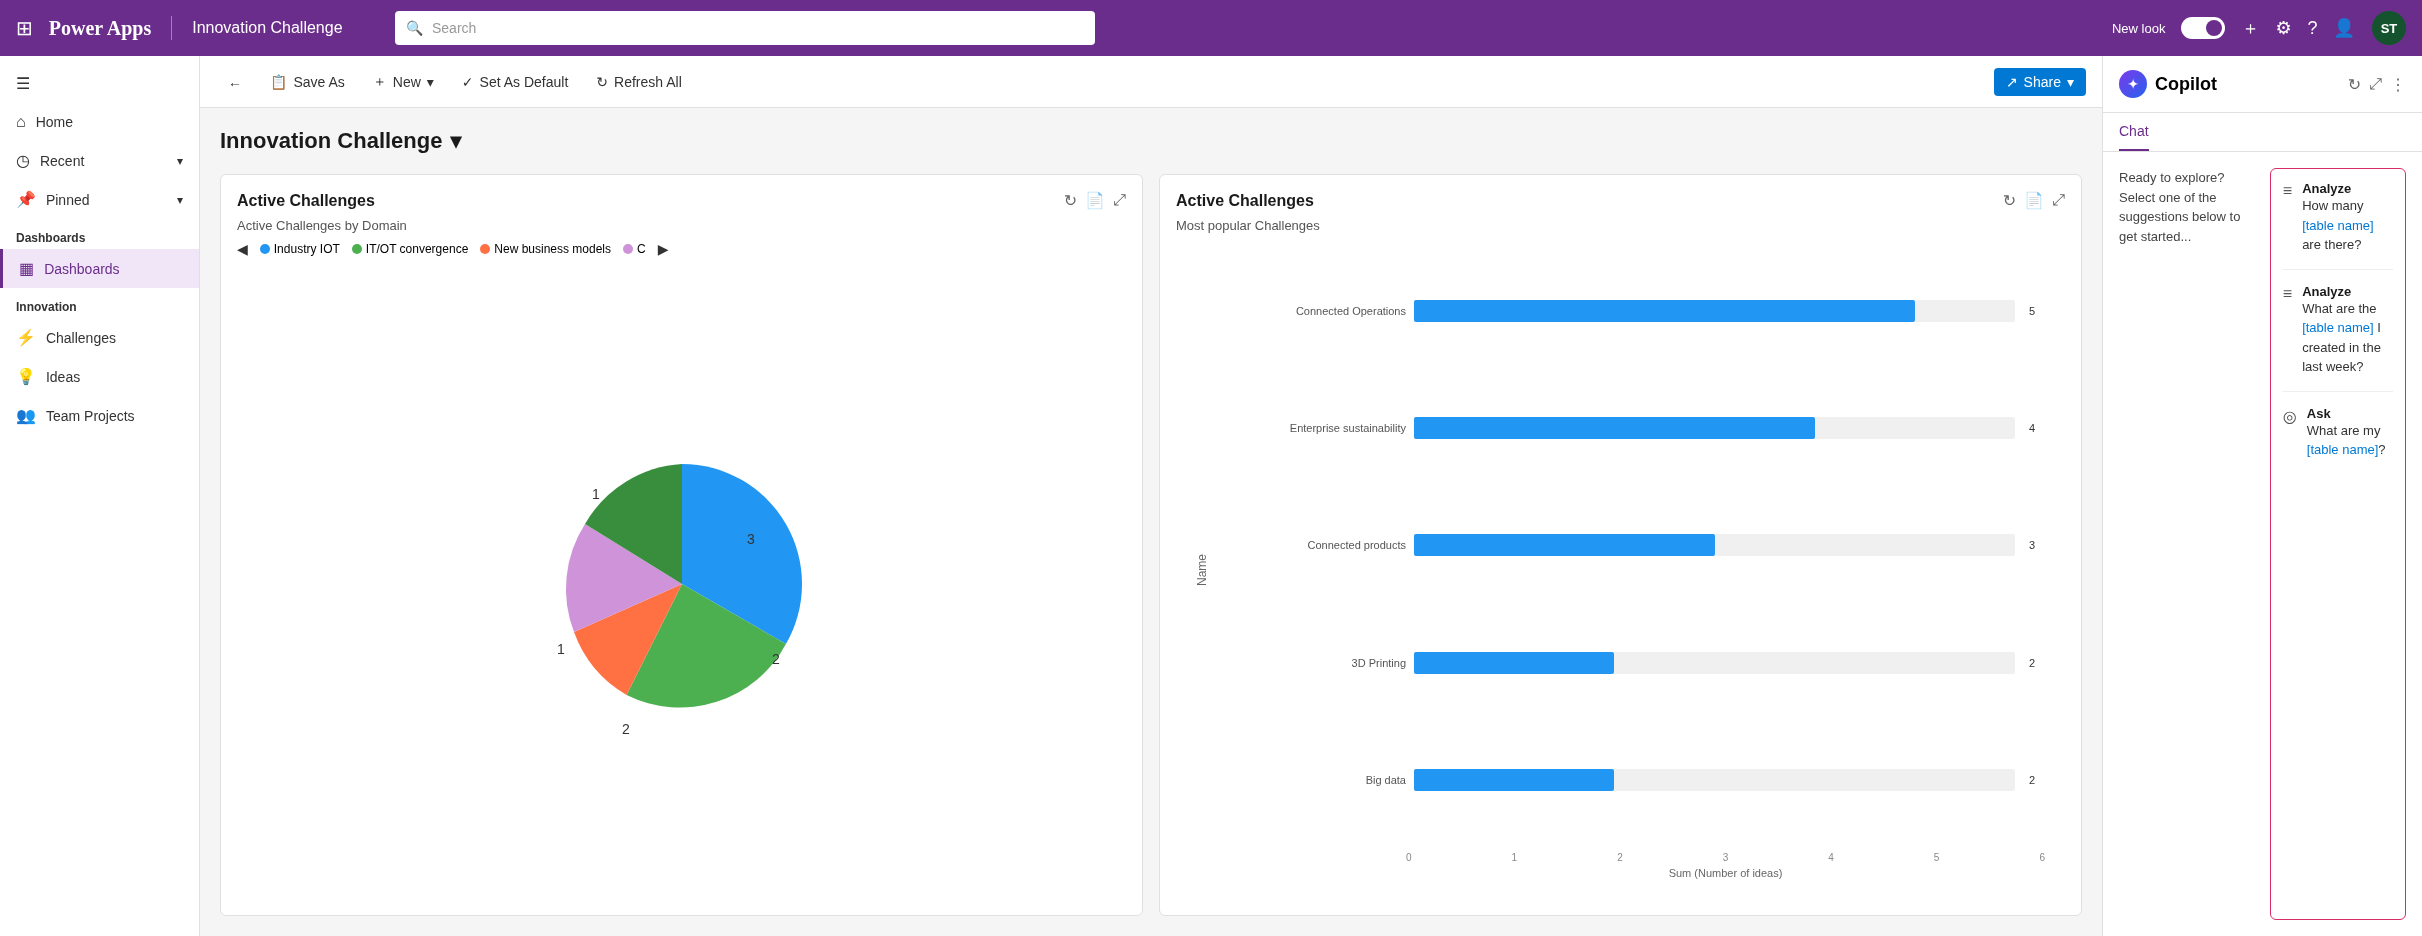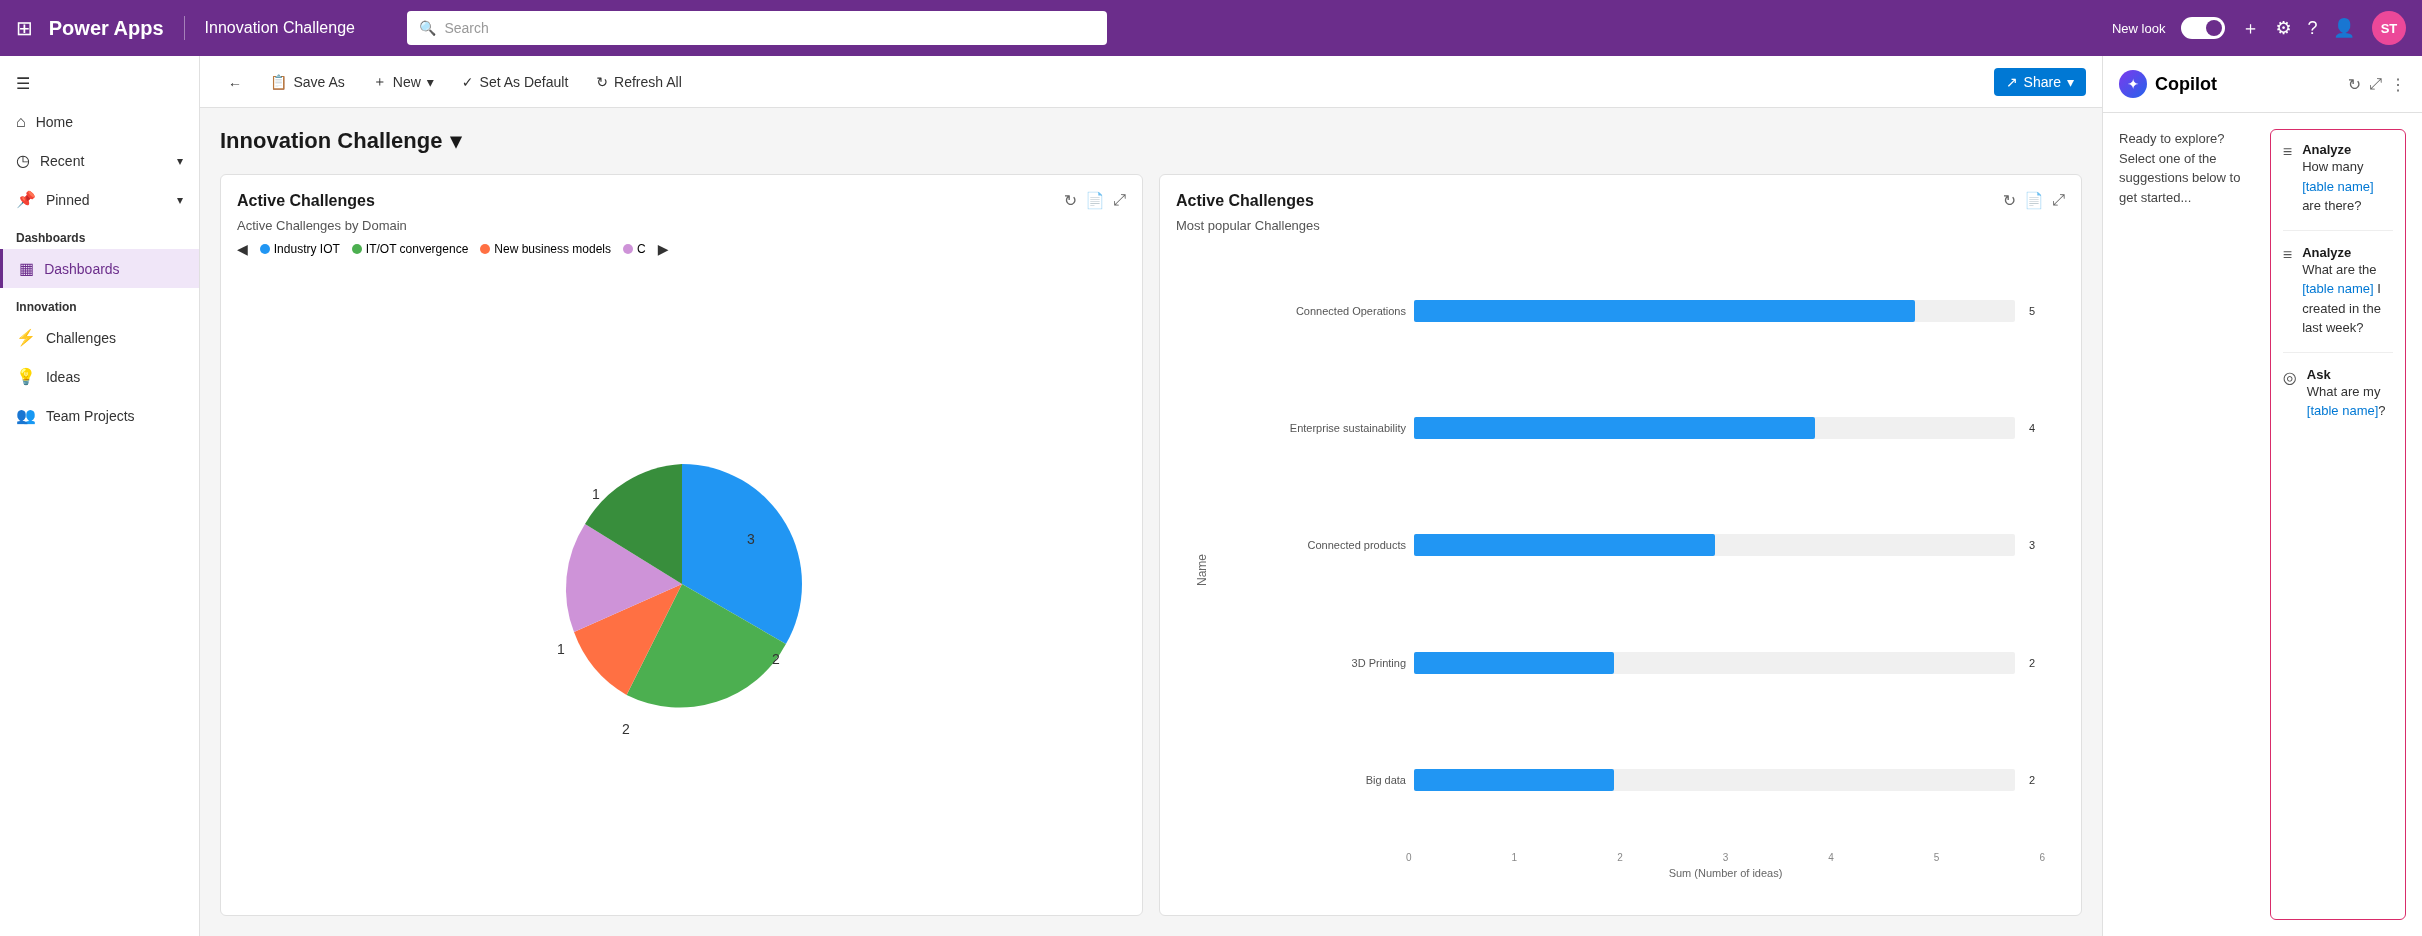--- a/index.html
+++ b/index.html
@@ -10,21 +10,21 @@
       background: #6b2d8b;
       height: 56px;
       display: flex;
       align-items: center;
       padding: 0 16px;
       gap: 12px;
       color: white;
       flex-shrink: 0;
     }
     .top-nav .grid-icon { font-size: 20px; cursor: pointer; margin-right: 4px; }
-    .top-nav .app-name { font-size: 20px; font-weight: 600; color: white; }
+    .top-nav .app-name { font-size: 20px; font-weight: 600; color: white; font-family: Liberation Serif, serif; }
     .top-nav .divider-v { width: 1px; height: 24px; background: rgba(255,255,255,0.4); margin: 0 8px; }
     .top-nav .page-title { font-size: 16px; color: white; }
     .search-bar {
       flex: 1;
       max-width: 700px;
       margin: 0 40px;
       background: white;
       border-radius: 4px;
       height: 34px;
       display: flex;
@@ -53,21 +53,21 @@
       content: '';
       position: absolute;
       right: 3px; top: 3px;
       width: 16px; height: 16px;
       background: #6b2d8b;
       border-radius: 50%;
     }
     .icon-btn { font-size: 18px; cursor: pointer; color: white; }
     .avatar {
       width: 34px; height: 34px;
-      background: #ec4899;
+      background: #14532d;
       border-radius: 50%;
       display: flex; align-items: center; justify-content: center;
       font-size: 13px; font-weight: 600; color: white; cursor: pointer;
     }
 
     
     .main-layout {
       display: flex;
       flex: 1;
       overflow: hidden;
@@ -562,20 +562,23 @@
   <div class="copilot-panel">
     <div class="copilot-header">
       <div class="copilot-logo">✦</div>
       <span class="copilot-title">Copilot</span>
       <div class="copilot-header-icons">
         <span>↻</span>
         <span>⤢</span>
         <span>⋮</span>
       </div>
     </div>
+    <div class="copilot-tabs">
+      <div class="copilot-tab active">Chat</div>
+    </div>
     <div class="copilot-body">
       <p class="copilot-intro">Ready to explore? Select one of the suggestions below to get started...</p>
 
       <div class="suggestion-card">
         <div class="suggestion-row">
           <span class="suggestion-icon">≡</span>
           <div class="suggestion-content">
             <div class="suggestion-title">Analyze</div>
             <div class="suggestion-text">
               How many <a class="suggestion-link">[table name]</a> are there?

